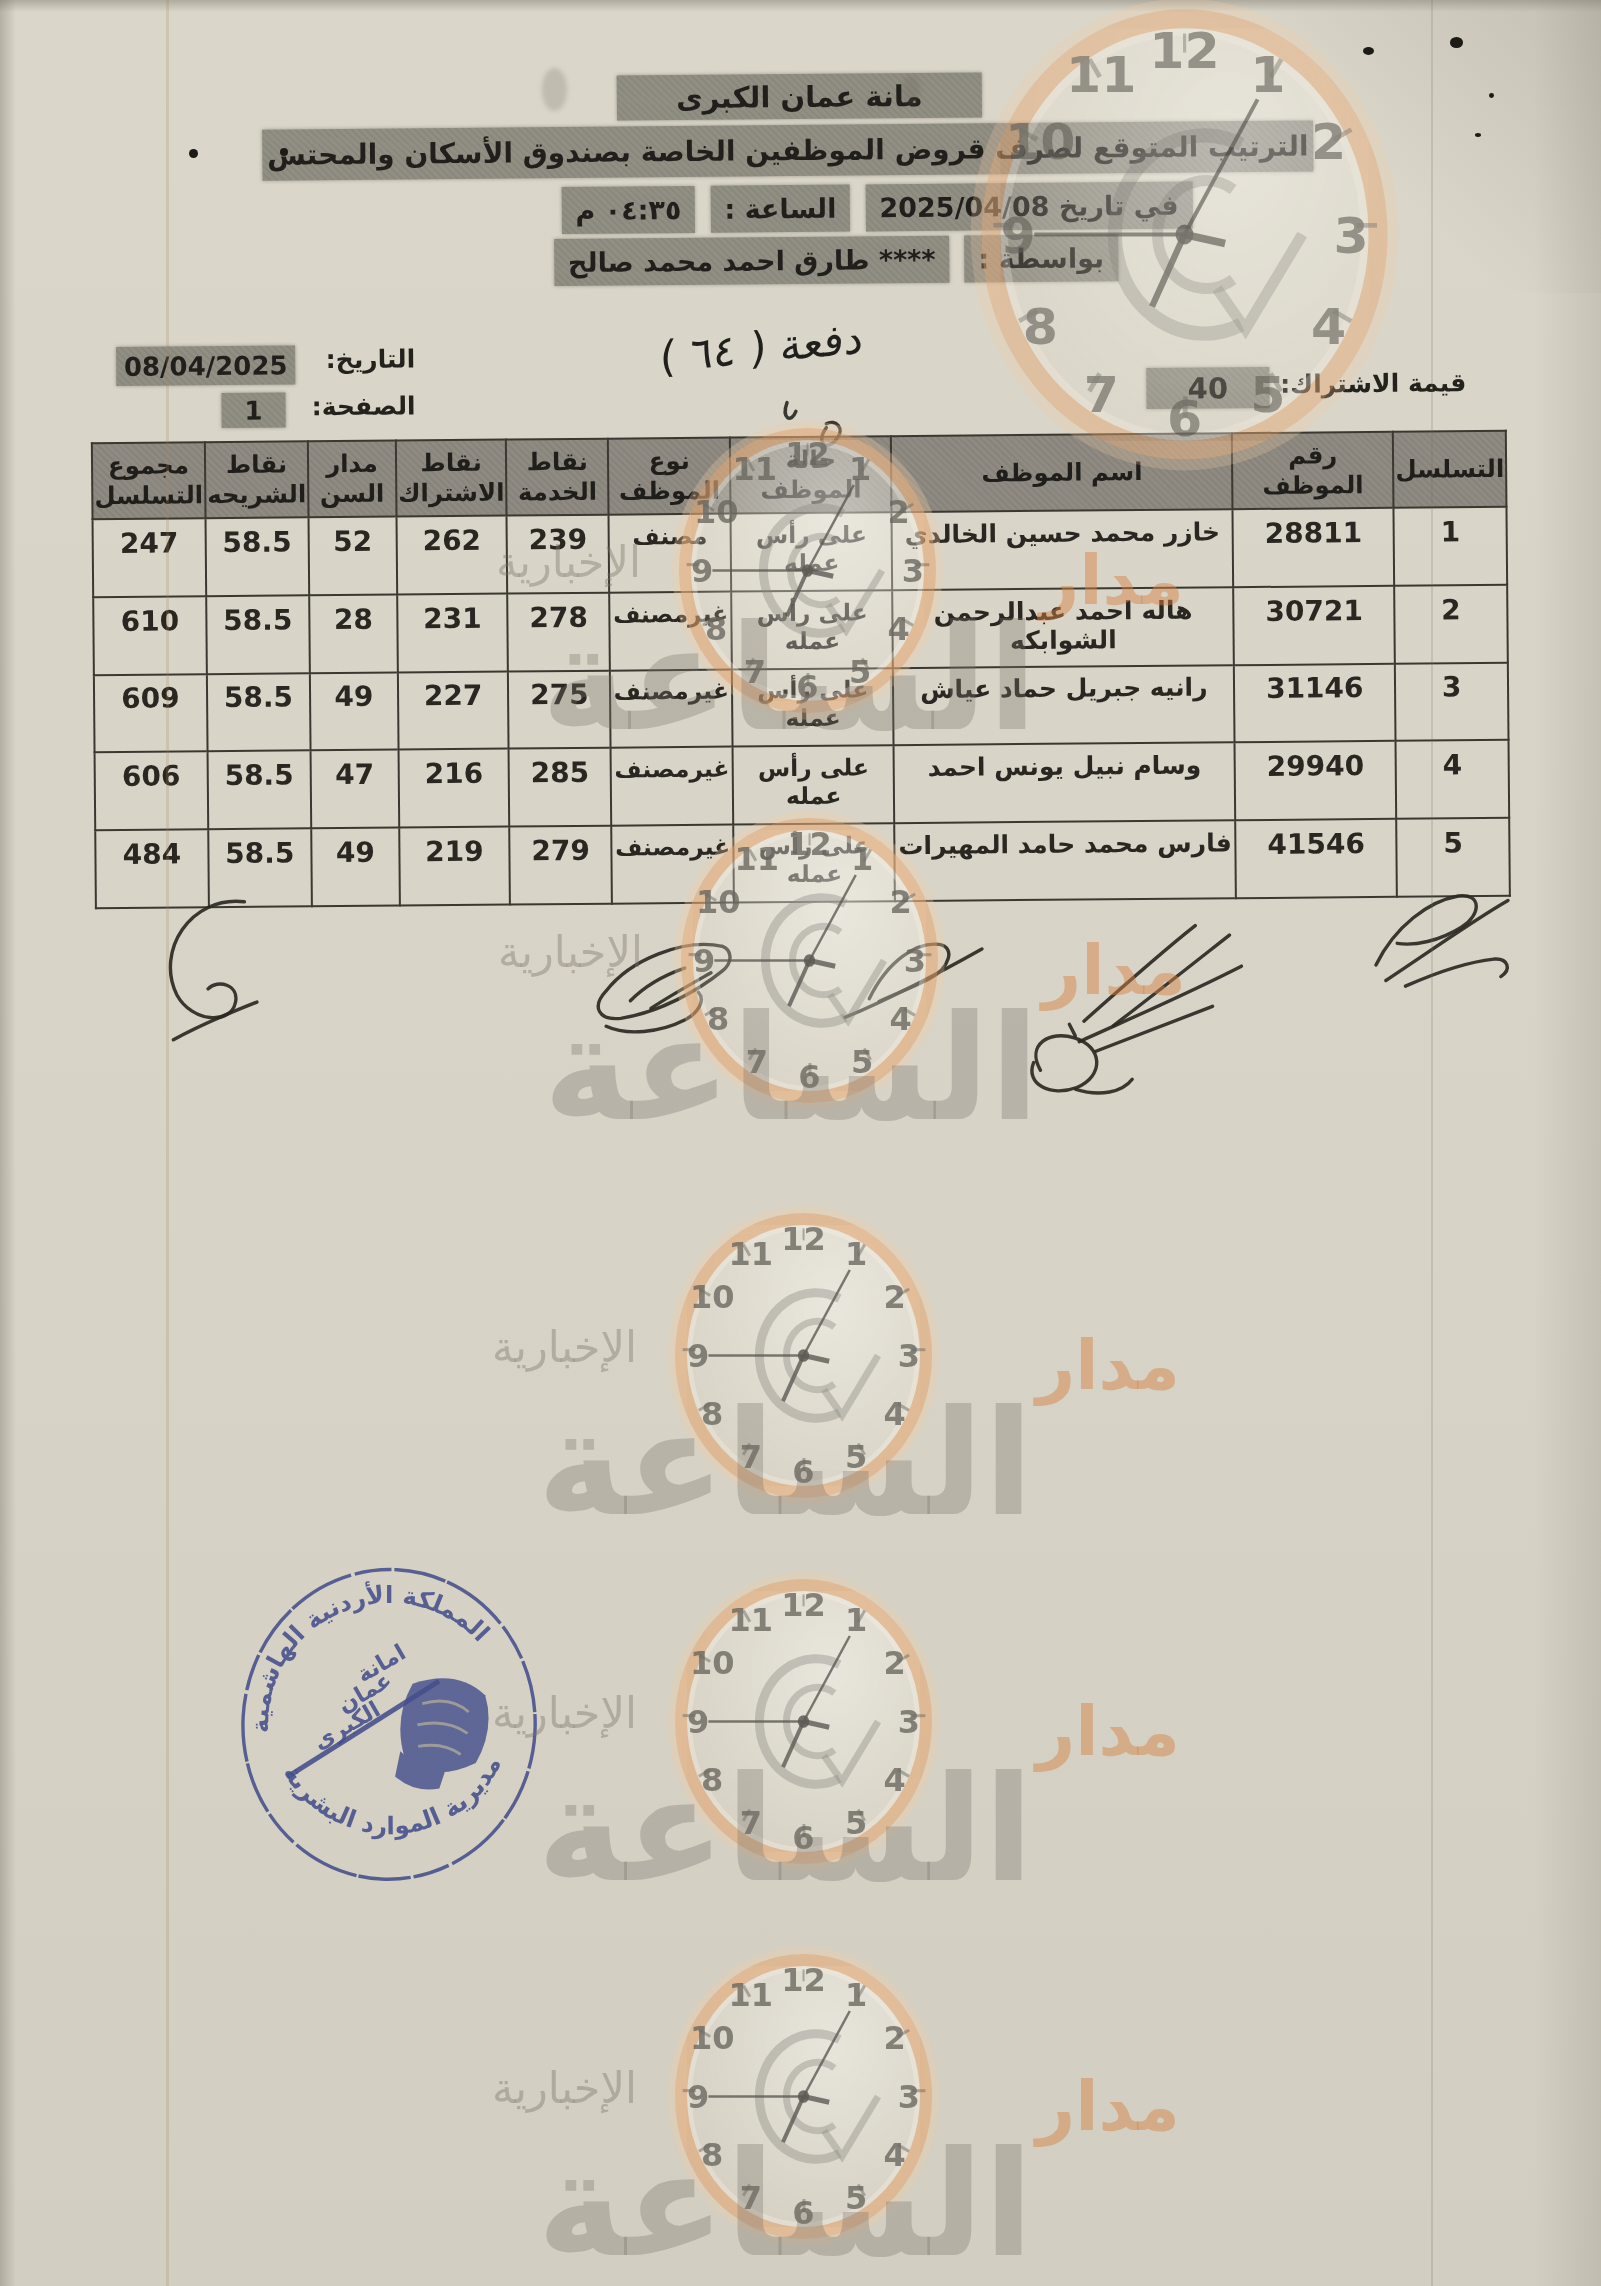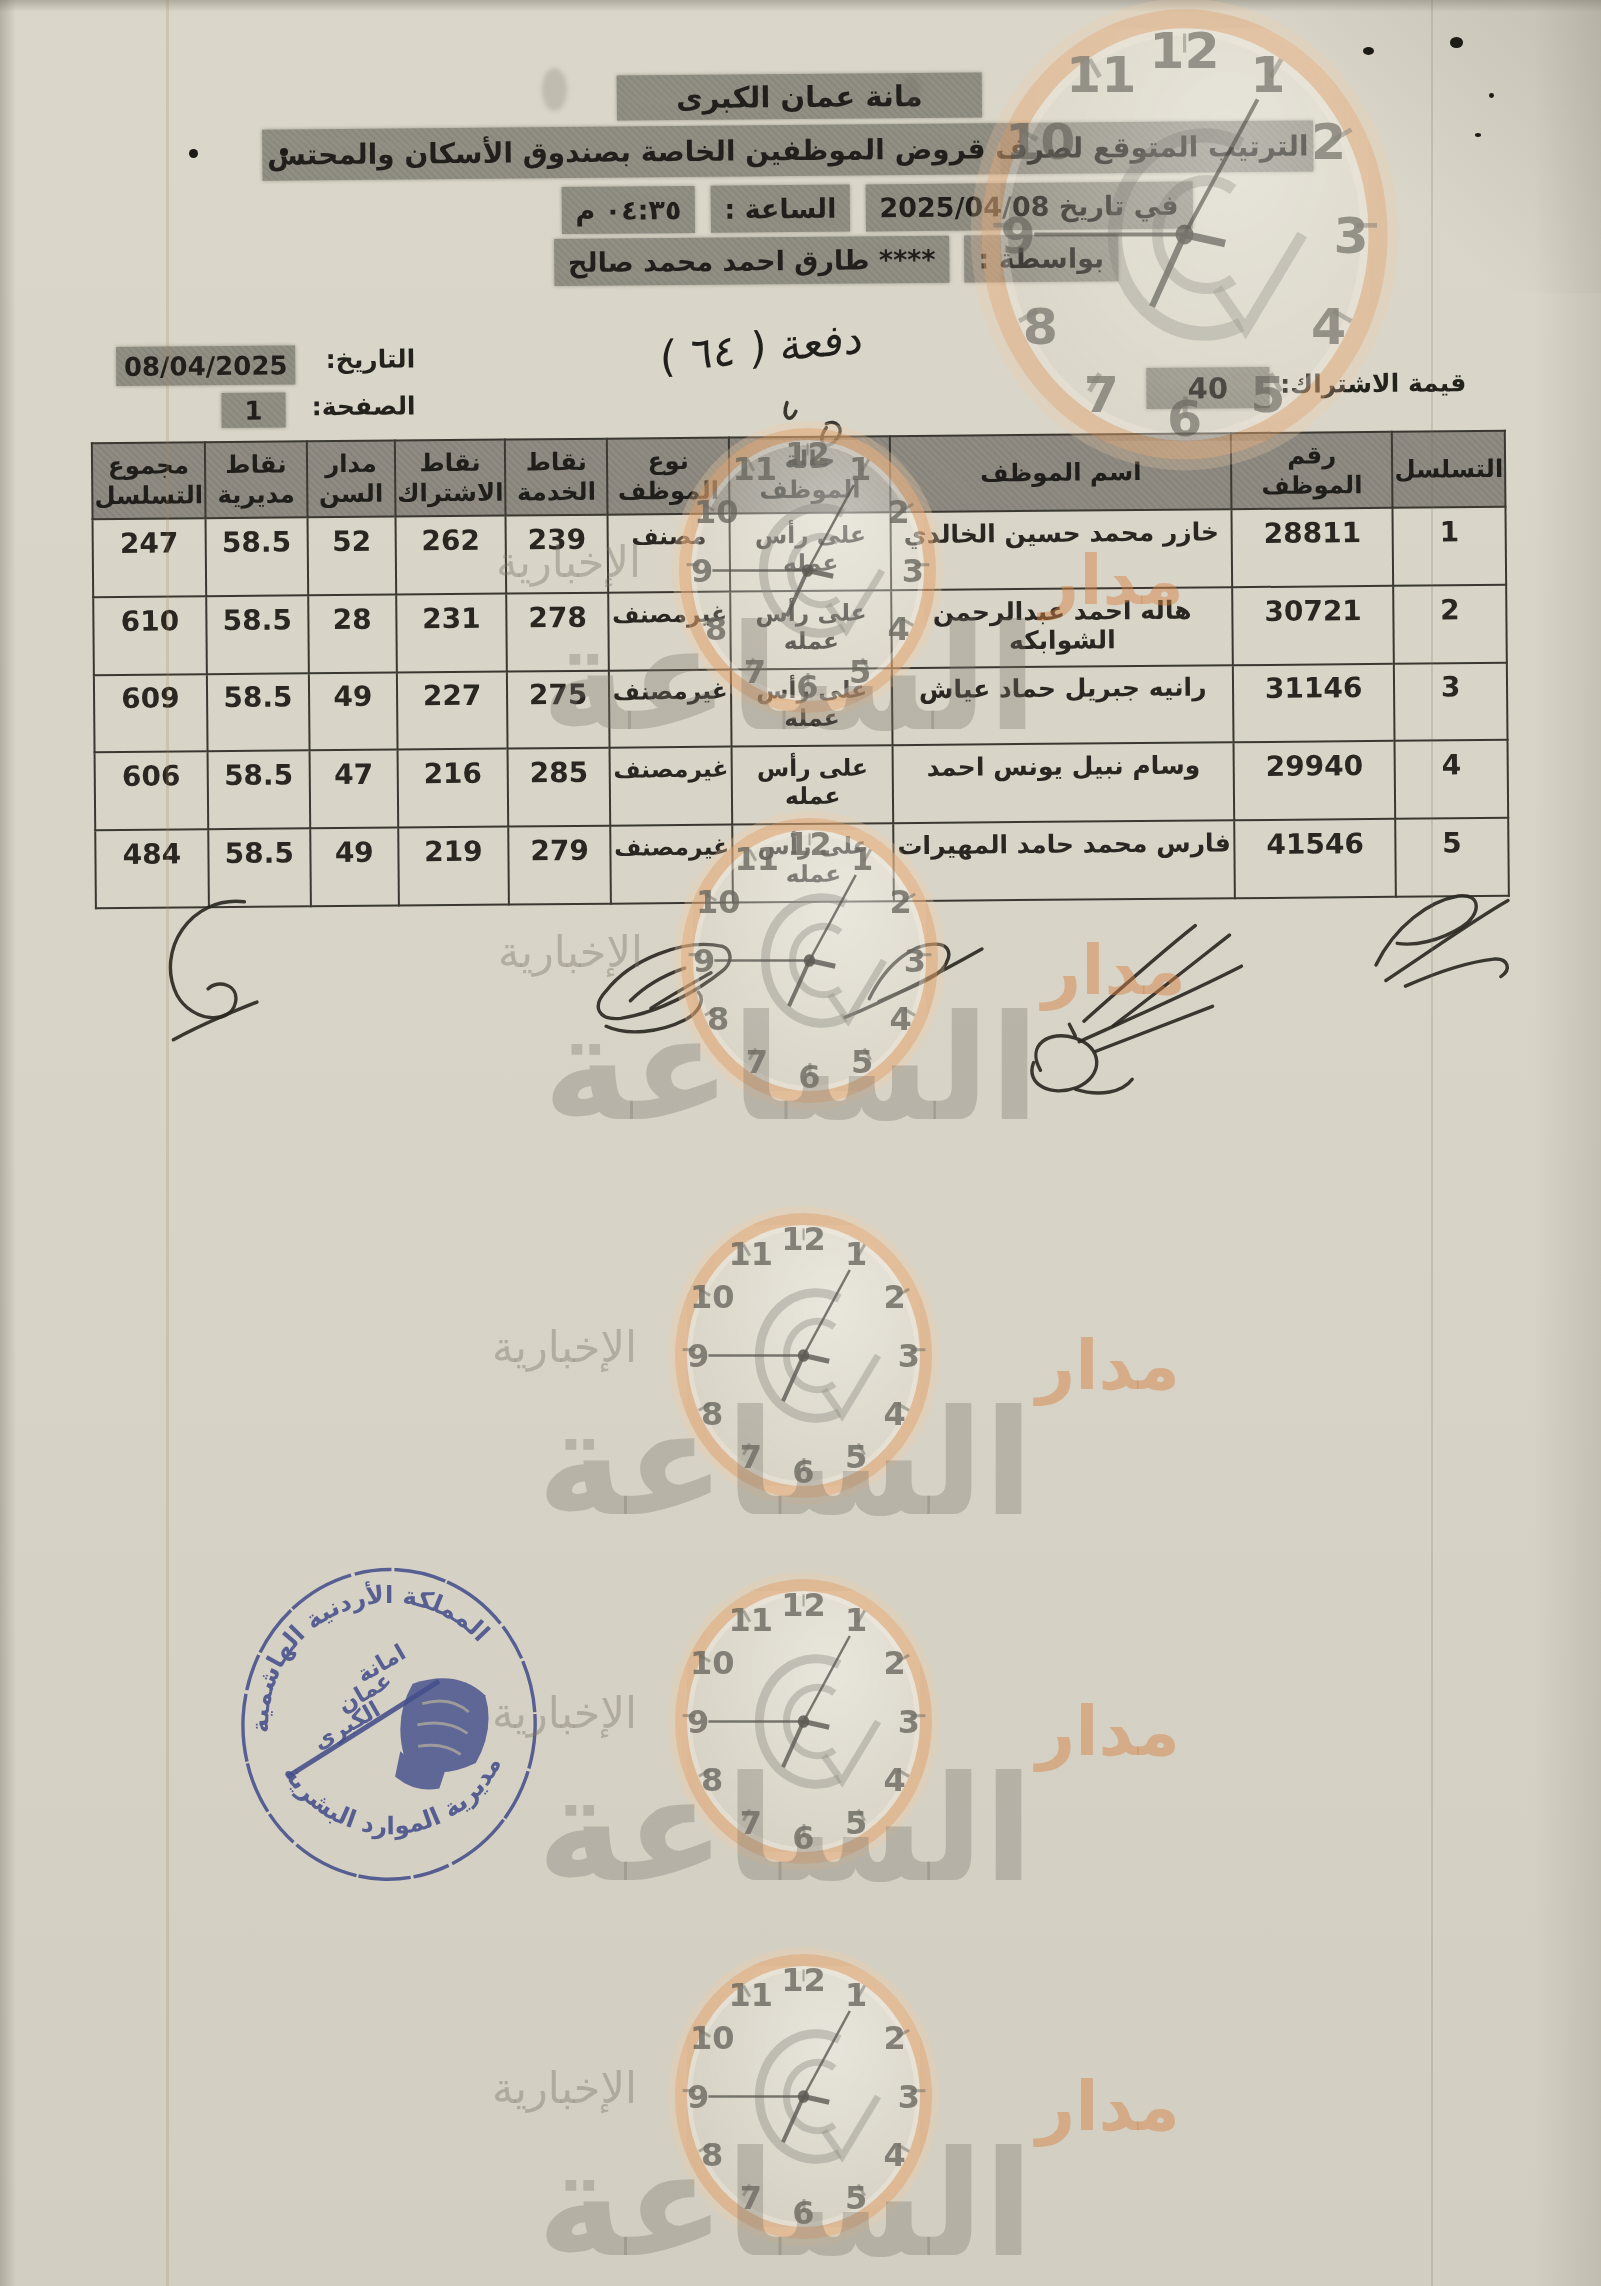--- a/index.html
+++ b/index.html
@@ -131,21 +131,21 @@
     <thead>
       <tr>
         <th>التسلسل</th>
         <th>رقم الموظف</th>
         <th>اسم الموظف</th>
         <th>حالة الموظف</th>
         <th>نوع الموظف</th>
         <th>نقاط الخدمة</th>
         <th>نقاط الاشتراك</th>
         <th>مدار السن</th>
-        <th>نقاط مديرية</th>
+        <th>نقاط الشريحه</th>
         <th>مجموع التسلسل</th>
       </tr>
     </thead>
     <tbody>
         <tr>
           <td>1</td>
           <td>28811</td>
           <td>خازر محمد حسين الخالدي</td>
           <td>على رأس عمله</td>
           <td>مصنف</td>

